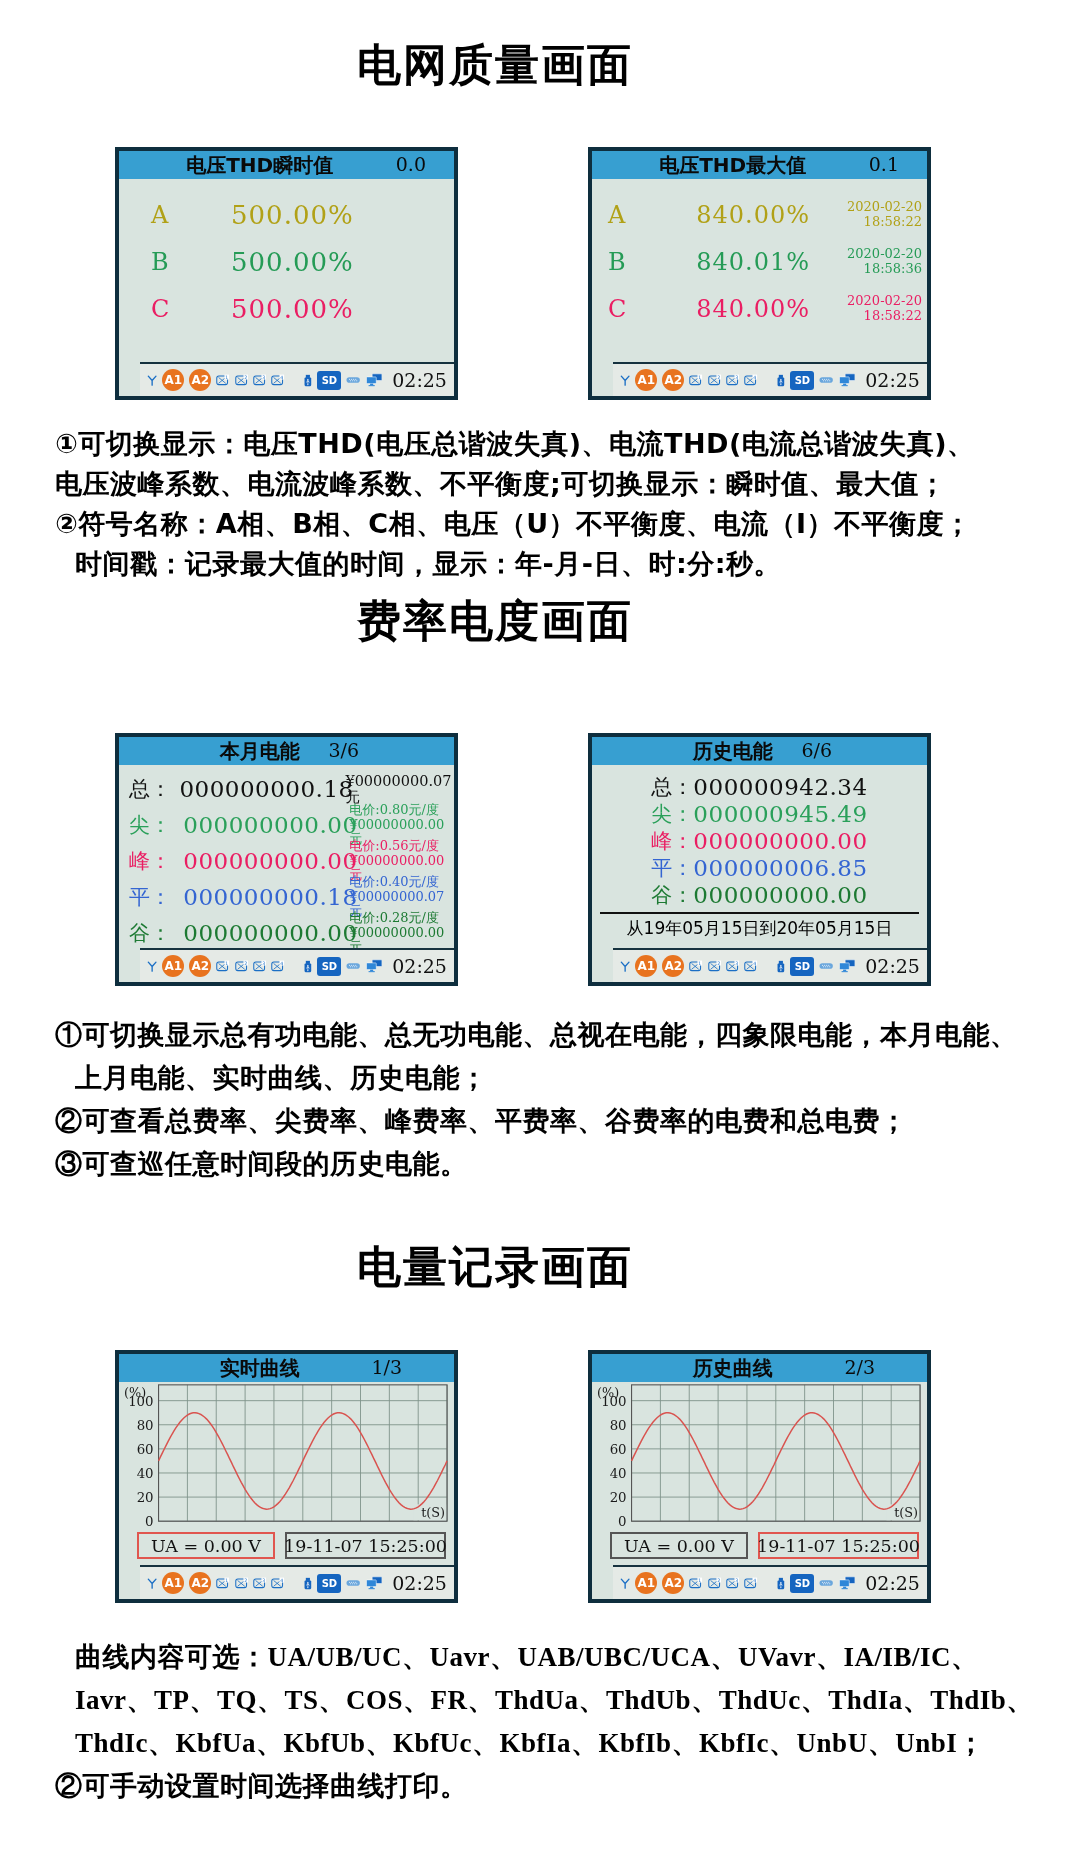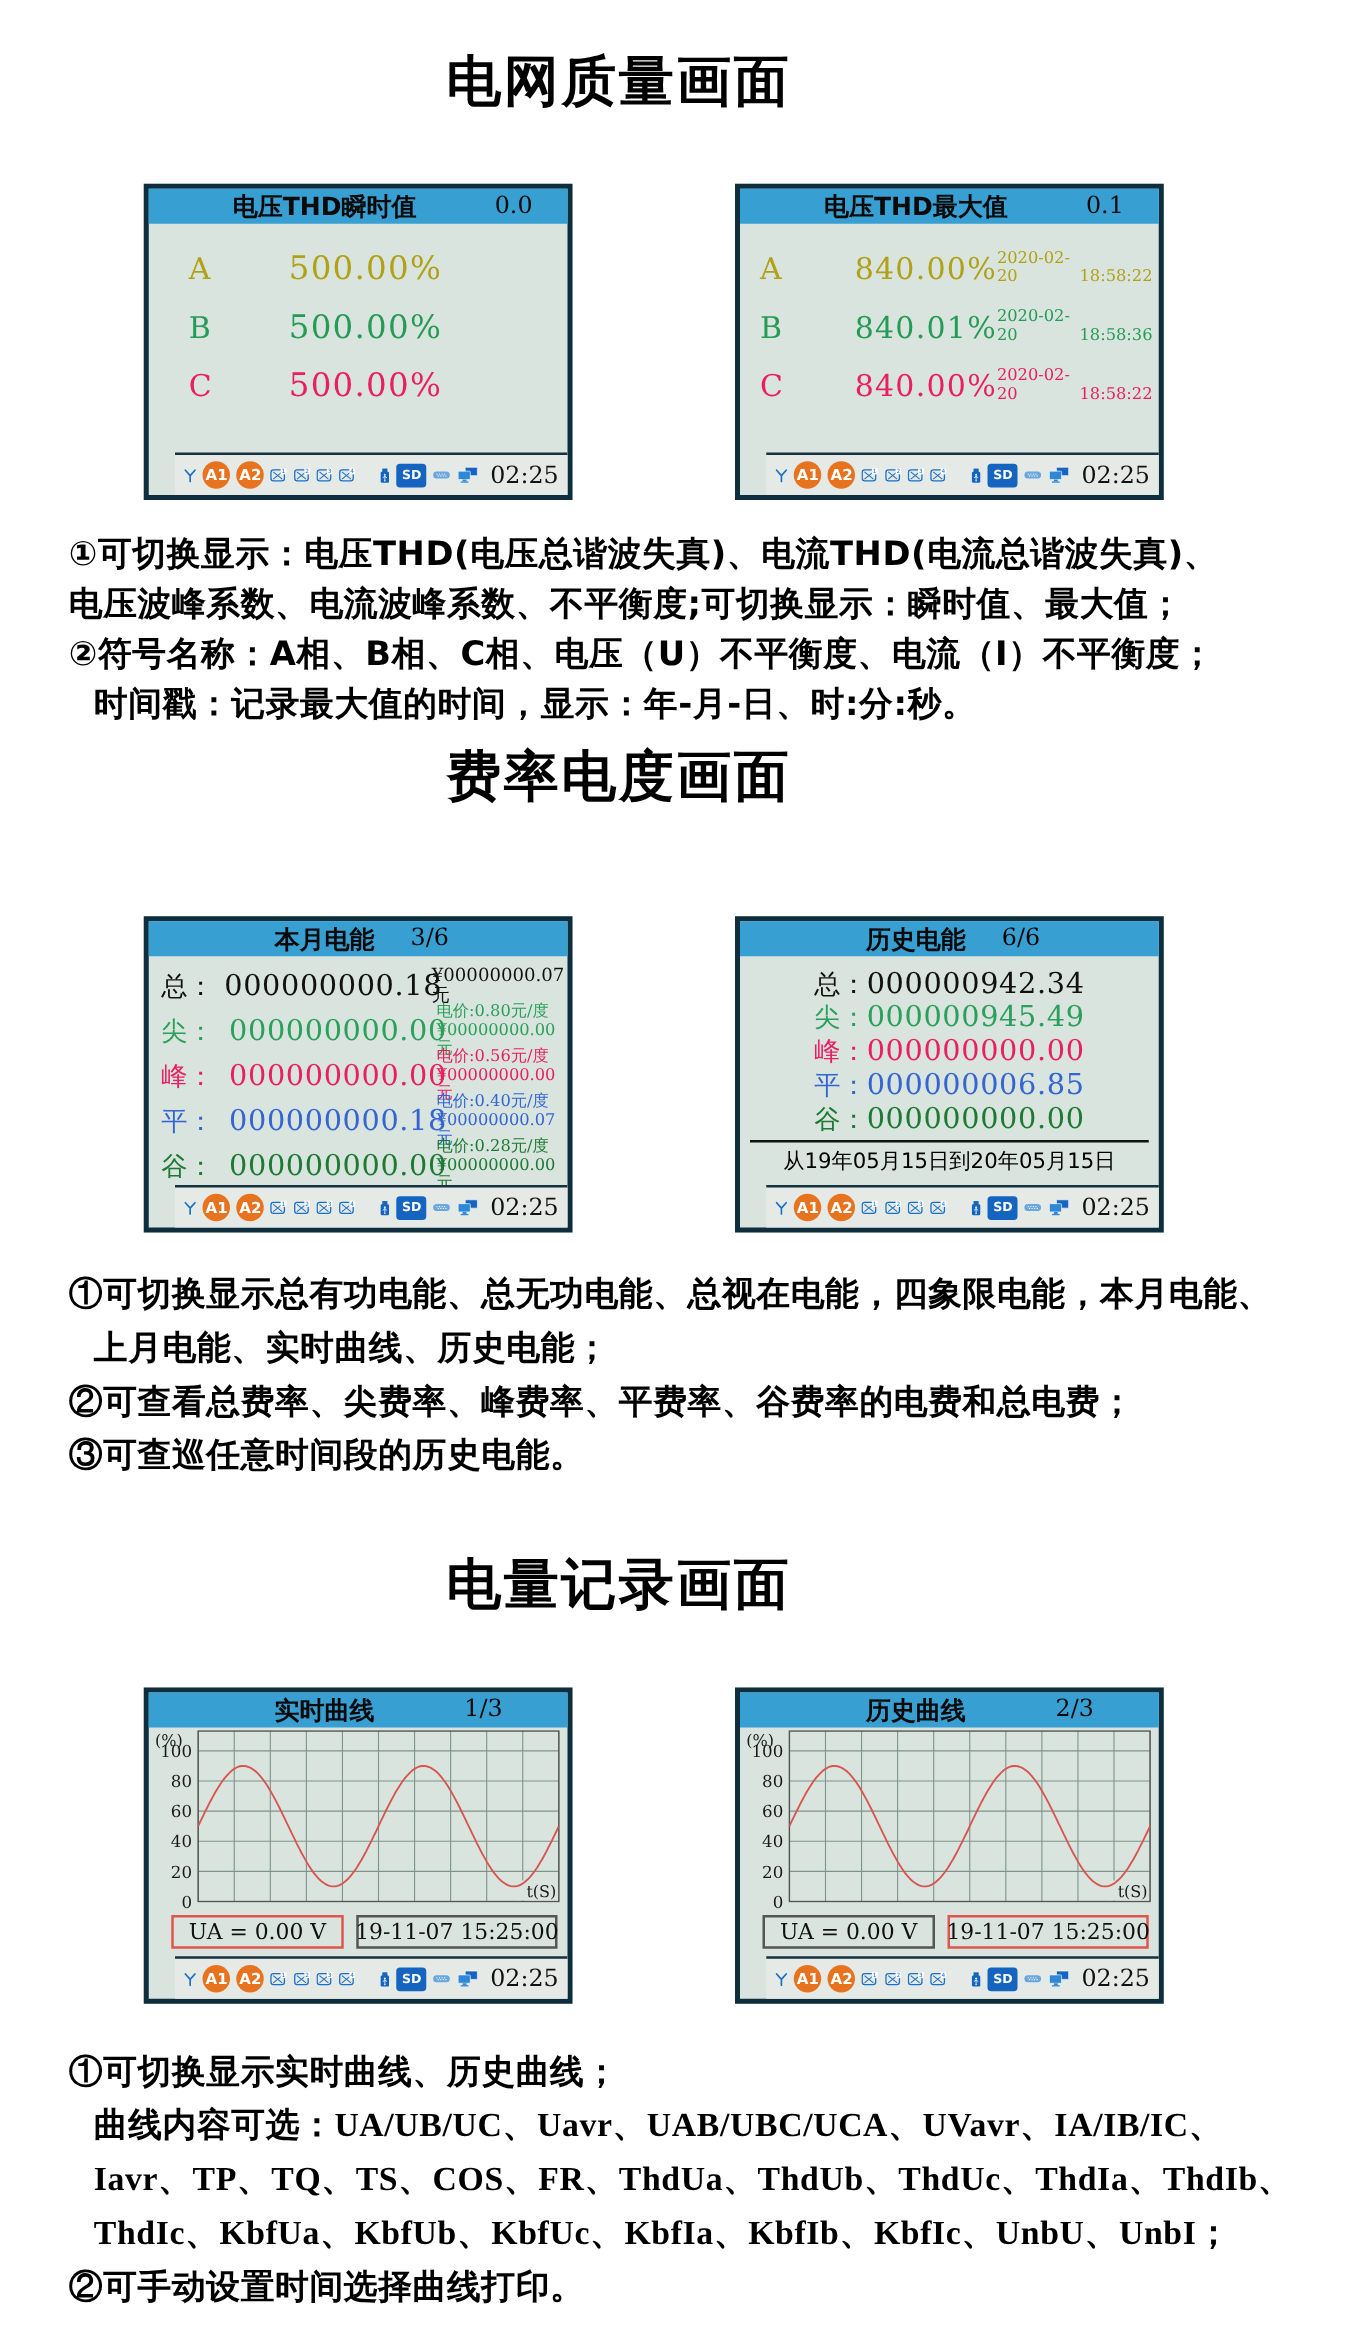--- a/index.html
+++ b/index.html
@@ -38,21 +38,21 @@
            font-family:"DejaVu Serif","Liberation Serif",serif;white-space:nowrap;}
 
   
   .thd-body{padding-top:12px;}
   .thd-row{display:flex;align-items:center;height:47px;
            font-family:"DejaVu Serif","Liberation Serif",serif;}
   .thd-row .thd-label{margin-left:32px;font-size:24px;width:40px;}
   .thd-row .thd-value{margin-left:40px;width:170px;font-size:26px;letter-spacing:1px;}
   .thd2 .thd-row .thd-label{margin-left:16px;width:28px;}
   .thd2 .thd-row .thd-value{margin-left:14px;width:160px;text-align:right;font-size:24px;}
-  .thd-ts{margin-left:auto;margin-right:5px;display:flex;flex-direction:row;align-items:flex-end;
+  .thd-ts{margin-left:auto;margin-right:5px;display:flex;flex-direction:column;align-items:flex-end;
           font-size:13px;line-height:1.08;letter-spacing:0;}
 
   
   .fee-body{padding-top:6px;}
   .fee-row{display:flex;align-items:center;height:36px;}
   .fee-label{margin-left:10px;font-size:21px;width:56px;}
   .fee-value{font-size:23px;width:162px;letter-spacing:0.5px;
              font-family:"DejaVu Serif","Liberation Serif",serif;}
   .fee-right{margin-left:4px;display:flex;flex-direction:column;font-size:13px;line-height:1.12;
              font-family:"DejaVu Serif","Liberation Serif",serif;}
@@ -665,20 +665,19 @@
       <rect x="1" y="7" width="19" height="13" rx="1.5" fill="#2f87d8" stroke="#fff" stroke-width="1"></rect>
       <rect x="8" y="20" width="6" height="3" fill="#2f87d8"></rect>
       <rect x="5" y="23" width="12" height="2" fill="#2f87d8"></rect>
     </svg>
     <span class="sb-time">02:25</span>
   </div>
 </div>
   </div>
 
   <div class="notes lh42" style="top:1636px">
-    <div class="note">①可切换显示实时曲线、历史曲线；</div>
     <div class="note indent">曲线内容可选：UA/UB/UC、Uavr、UAB/UBC/UCA、UVavr、IA/IB/IC、</div>
     <div class="note indent">Iavr、TP、TQ、TS、COS、FR、ThdUa、ThdUb、ThdUc、ThdIa、ThdIb、</div>
     <div class="note indent">ThdIc、KbfUa、KbfUb、KbfUc、KbfIa、KbfIb、KbfIc、UnbU、UnbI；</div>
     <div class="note">②可手动设置时间选择曲线打印。</div>
   </div>
 
 </div>
 
 </body></html>

